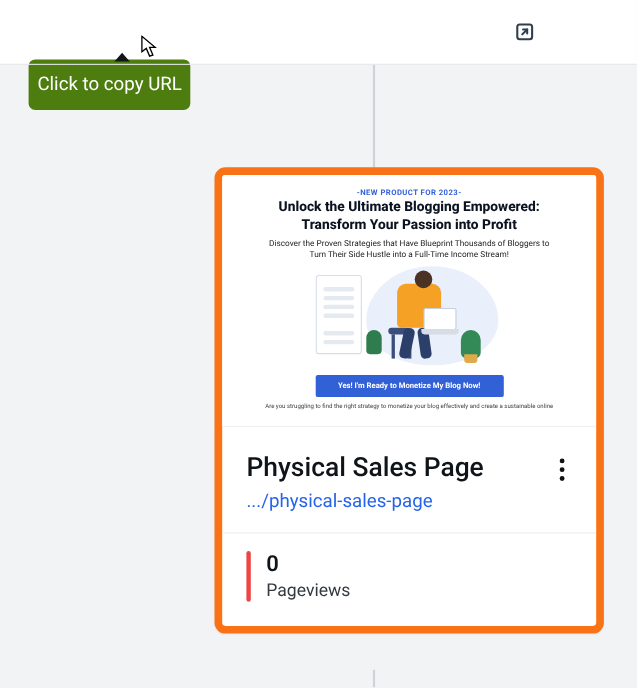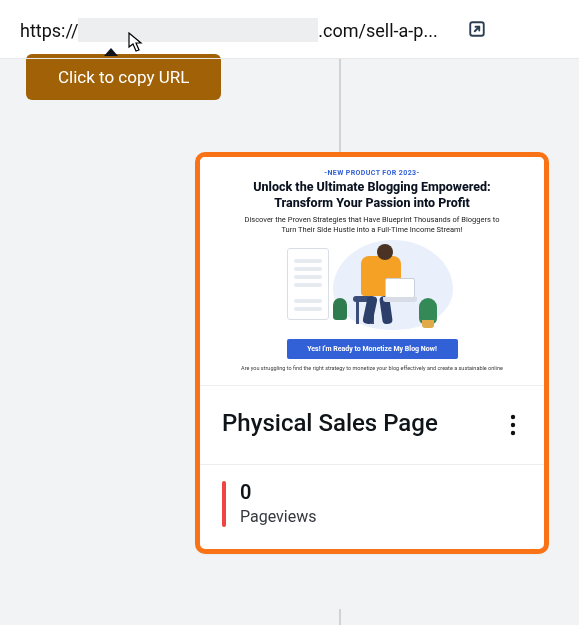--- a/index.html
+++ b/index.html
@@ -59,24 +59,24 @@
     }
     .tooltip-arrow {
       position: absolute;
       top: -6px; left: 78px;
       width: 0; height: 0;
       border-left: 7px solid transparent;
       border-right: 7px solid transparent;
       border-bottom: 8px solid #111517;
     }
     .tooltip {
-      background: #a16207;
+      background: #4d7c0f;
       color: #fff;
       font-size: 17px;
-      padding: 13px 32px;
+      padding: 13px 8px;
       border-radius: 6px;
       white-space: nowrap;
     }
 
     .canvas {
       position: absolute;
       top: 58px; left: 0; right: 0; bottom: 0;
       border-top: 1px solid #e6e8ea;
     }
 
@@ -88,21 +88,21 @@
     .c1 { left: 339px; top: 0; width: 2px; height: 94px; }
     .c2 { left: 339px; bottom: 0; width: 2px; height: 16px; }
 
     
     .card {
       position: absolute;
       top: 93px;
       left: 195px;
       width: 354px;
       background: #fff;
-      border: 5px solid #f97316;
+      border: 7px solid #f97316;
       border-radius: 10px;
       overflow: hidden;
       box-shadow: 0 1px 2px rgba(0,0,0,0.03);
     }
 
     
     .preview {
       height: 228px;
       background: #fff;
       position: relative;
@@ -247,25 +247,20 @@
       margin-top: 4px;
       font-size: 16px;
       color: #34393f;
       text-align: center;
     }
   </style>
 </head>
 <body>
 
 <div class="top">
-  <div class="urlbar">
-    <span class="url-protocol">https://</span>
-    <span class="url-mask"></span>
-    <span class="url-tail">.com/sell-a-p...</span>
-  </div>
 
   <span class="open-ext">
     <svg width="18" height="18" viewBox="0 0 24 24" fill="none" stroke="currentColor" stroke-width="2.5" stroke-linecap="round" stroke-linejoin="round">
       <rect x="3" y="3" width="18" height="18" rx="3"></rect>
       <path d="M9 15l6-6"></path>
         <path d="M10 9h5v5"></path>
     </svg>
   </span>
 
   <div class="cursor">
@@ -307,20 +302,21 @@
 
       <div class="pv-btn">Yes! I'm Ready to Monetize My Blog Now!</div>
       <div class="pv-foot">Are you struggling to find the right strategy to monetize your blog effectively and create a sustainable online</div>
     </div>
 
     <div class="divider"></div>
 
     <div class="titlewrap">
       <div class="titles">
         <div class="page-title">Physical Sales Page</div>
+        <div class="page-path">.../physical-sales-page</div>
       </div>
       <div class="kebab">
         <svg width="6" height="22" viewBox="0 0 6 22" fill="#111">
           <circle cx="3" cy="3" r="2.2"></circle>
             <circle cx="3" cy="11" r="2.2"></circle>
             <circle cx="3" cy="19" r="2.2"></circle>
         </svg>
       </div>
     </div>
 

